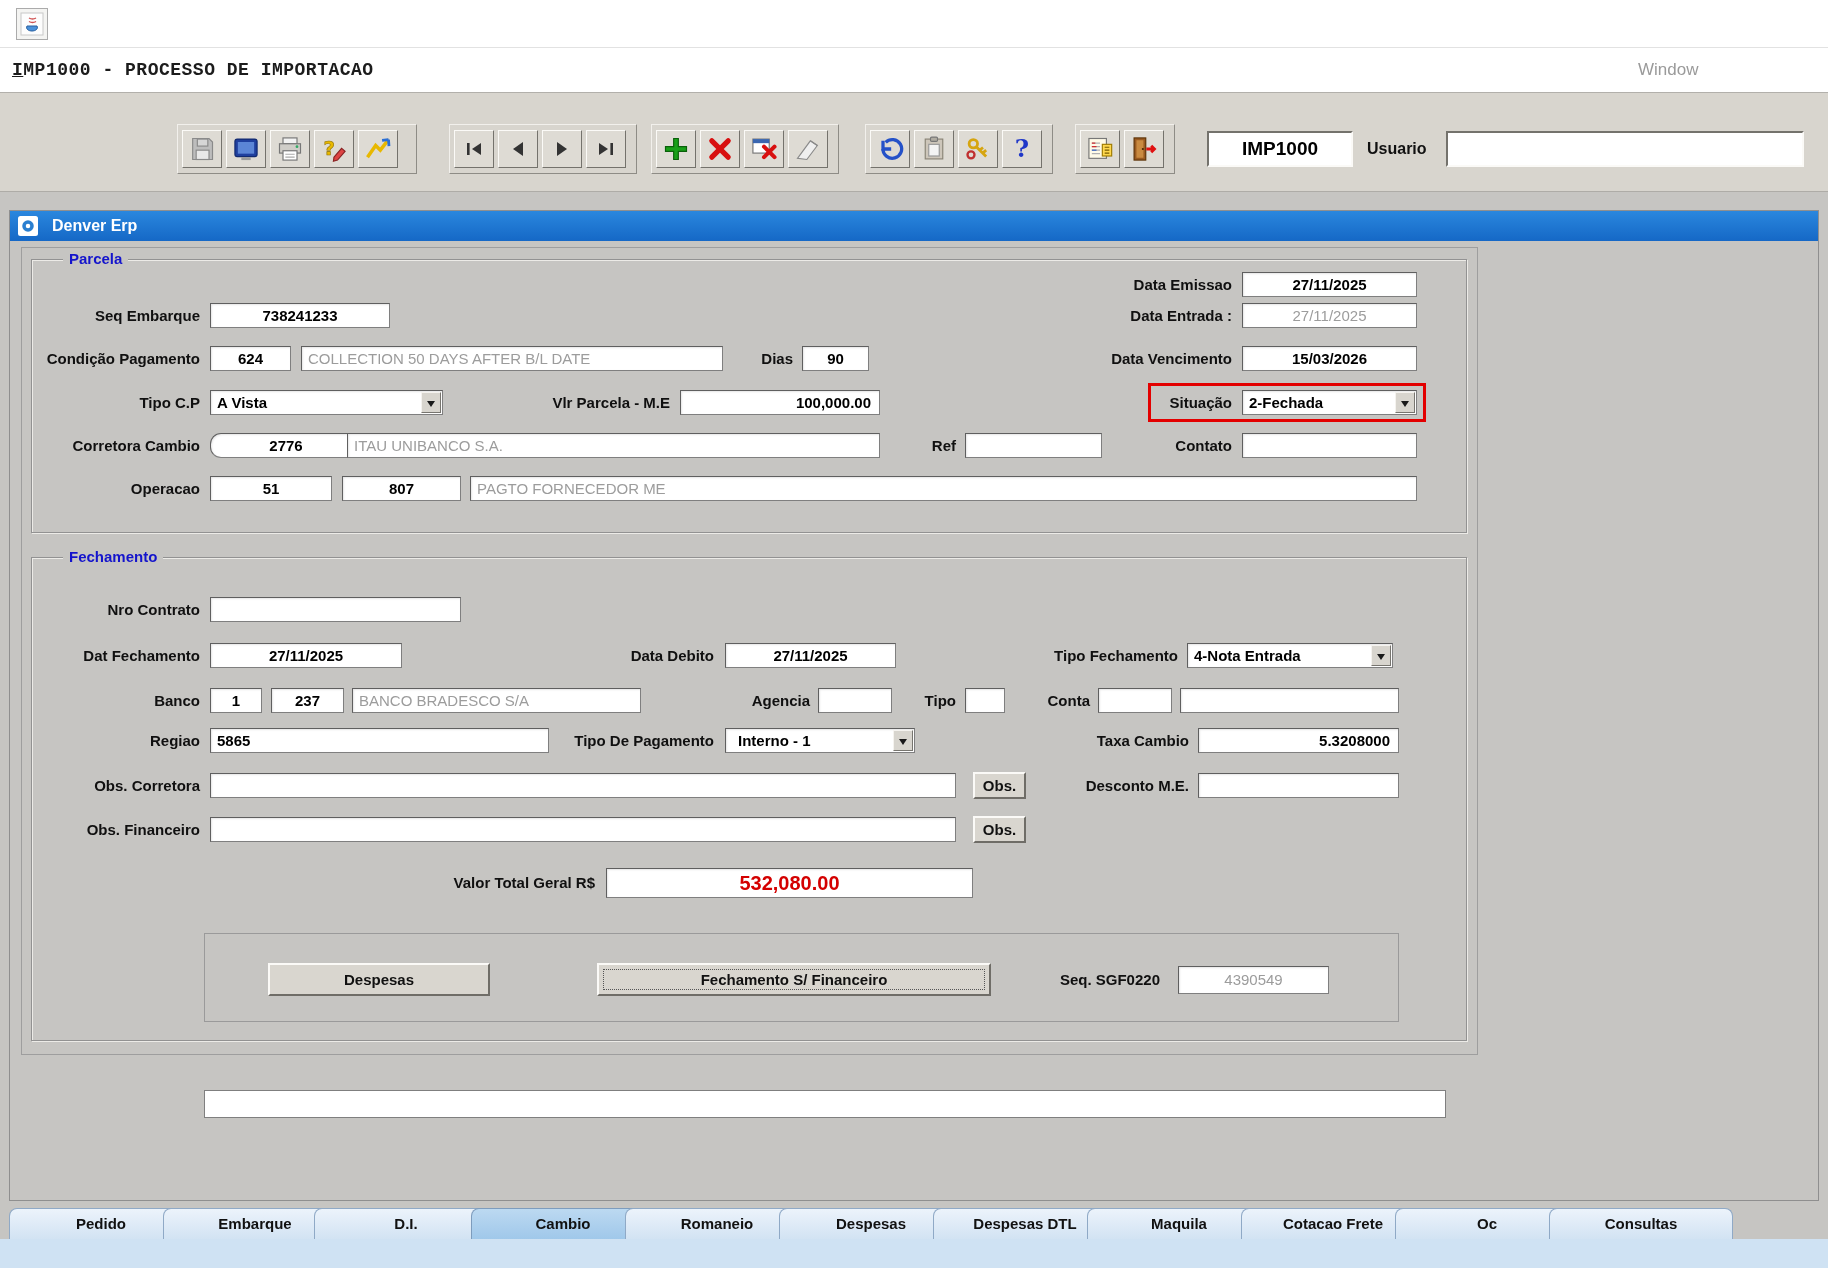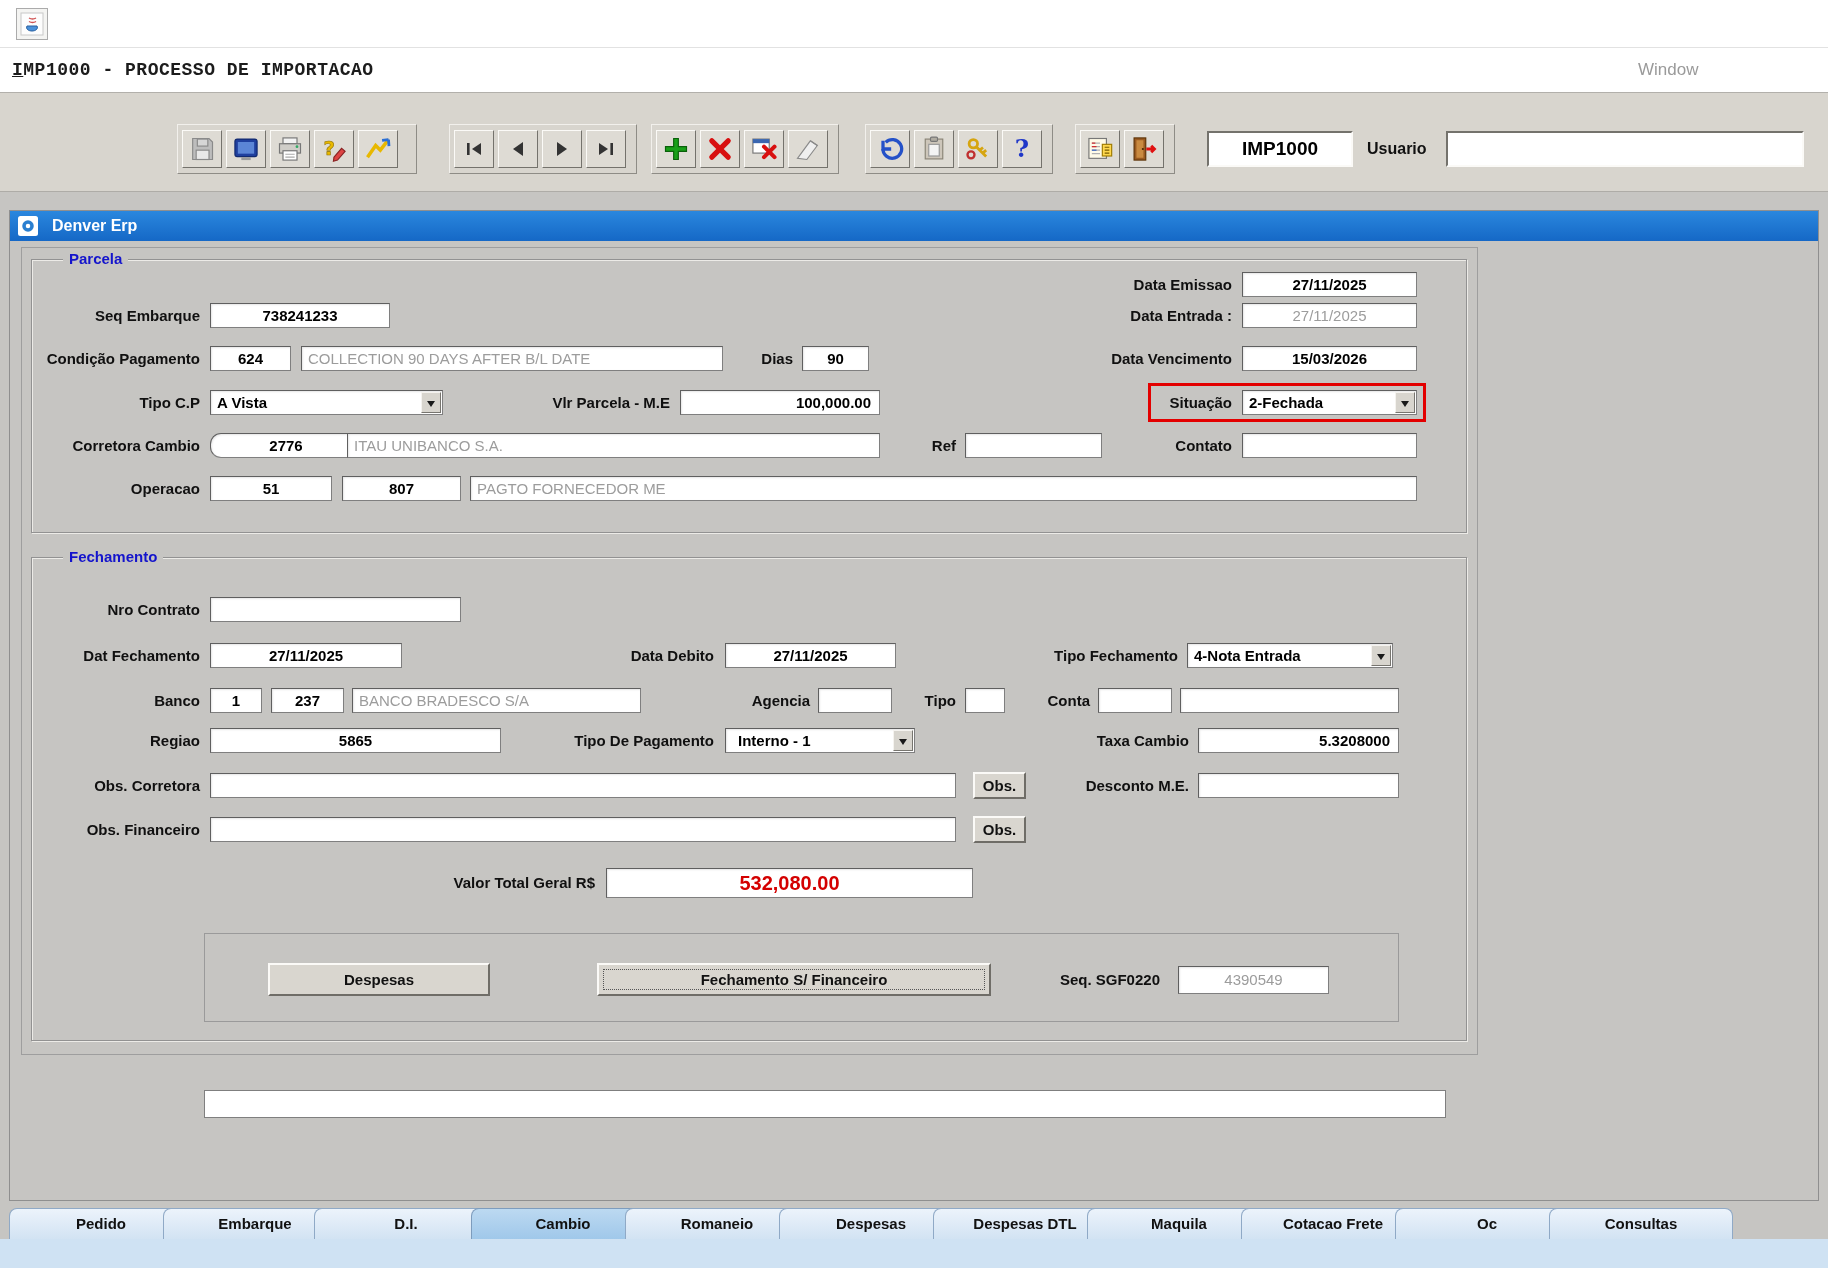--- a/index.html
+++ b/index.html
@@ -239,21 +239,21 @@
   <div class="abs lbl" style="left:1032px;top:272px;width:200px;">Data Emissao</div>
   <div class="abs fld center" style="left:1242px;top:272px;width:175px;">27/11/2025</div>
 
   <div class="abs lbl" style="left:10px;top:303px;width:190px;">Seq Embarque</div>
   <div class="abs fld center" style="left:210px;top:303px;width:180px;">738241233</div>
   <div class="abs lbl" style="left:1032px;top:303px;width:200px;">Data Entrada :</div>
   <div class="abs fld center dis" style="left:1242px;top:303px;width:175px;">27/11/2025</div>
 
   <div class="abs lbl" style="left:10px;top:346px;width:190px;">Condição Pagamento</div>
   <div class="abs fld center" style="left:210px;top:346px;width:81px;">624</div>
-  <div class="abs fld dis" style="left:301px;top:346px;width:422px;">COLLECTION 90 DAYS AFTER B/L DATE</div>
+  <div class="abs fld dis" style="left:301px;top:346px;width:422px;">COLLECTION 50 DAYS AFTER B/L DATE</div>
   <div class="abs lbl" style="left:713px;top:346px;width:80px;">Dias</div>
   <div class="abs fld center" style="left:802px;top:346px;width:67px;">90</div>
   <div class="abs lbl" style="left:1032px;top:346px;width:200px;">Data Vencimento</div>
   <div class="abs fld center" style="left:1242px;top:346px;width:175px;">15/03/2026</div>
 
   <div class="abs lbl" style="left:10px;top:390px;width:190px;">Tipo C.P</div>
   <div class="abs fld dd" style="left:210px;top:390px;width:233px;">
     <span class="ddval">A Vista</span>
     <span class="arrow"></span>
   </div>
@@ -301,21 +301,21 @@
   <div class="abs fld dis" style="left:352px;top:688px;width:289px;">BANCO BRADESCO S/A</div>
   <div class="abs lbl" style="left:730px;top:688px;width:80px;">Agencia</div>
   <div class="abs fld" style="left:818px;top:688px;width:74px;"></div>
   <div class="abs lbl" style="left:896px;top:688px;width:60px;">Tipo</div>
   <div class="abs fld" style="left:965px;top:688px;width:40px;"></div>
   <div class="abs lbl" style="left:1010px;top:688px;width:80px;">Conta</div>
   <div class="abs fld" style="left:1098px;top:688px;width:74px;"></div>
   <div class="abs fld" style="left:1180px;top:688px;width:219px;"></div>
 
   <div class="abs lbl" style="left:10px;top:728px;width:190px;">Regiao</div>
-  <div class="abs fld" style="left:210px;top:728px;width:291px;text-align:center;">5865</div>
+  <div class="abs fld" style="left:210px;top:728px;width:339px;">5865</div>
   <div class="abs lbl" style="left:564px;top:728px;width:150px;">Tipo De Pagamento</div>
   <div class="abs fld dd" style="left:725px;top:728px;width:190px;padding-left:12px;">
     <span class="ddval">Interno - 1</span>
     <span class="arrow"></span>
   </div>
   <div class="abs lbl" style="left:1049px;top:728px;width:140px;">Taxa Cambio</div>
   <div class="abs fld right" style="left:1198px;top:728px;width:201px;">5.3208000</div>
 
   <div class="abs lbl" style="left:10px;top:773px;width:190px;">Obs. Corretora</div>
   <div class="abs fld" style="left:210px;top:773px;width:746px;"></div>

